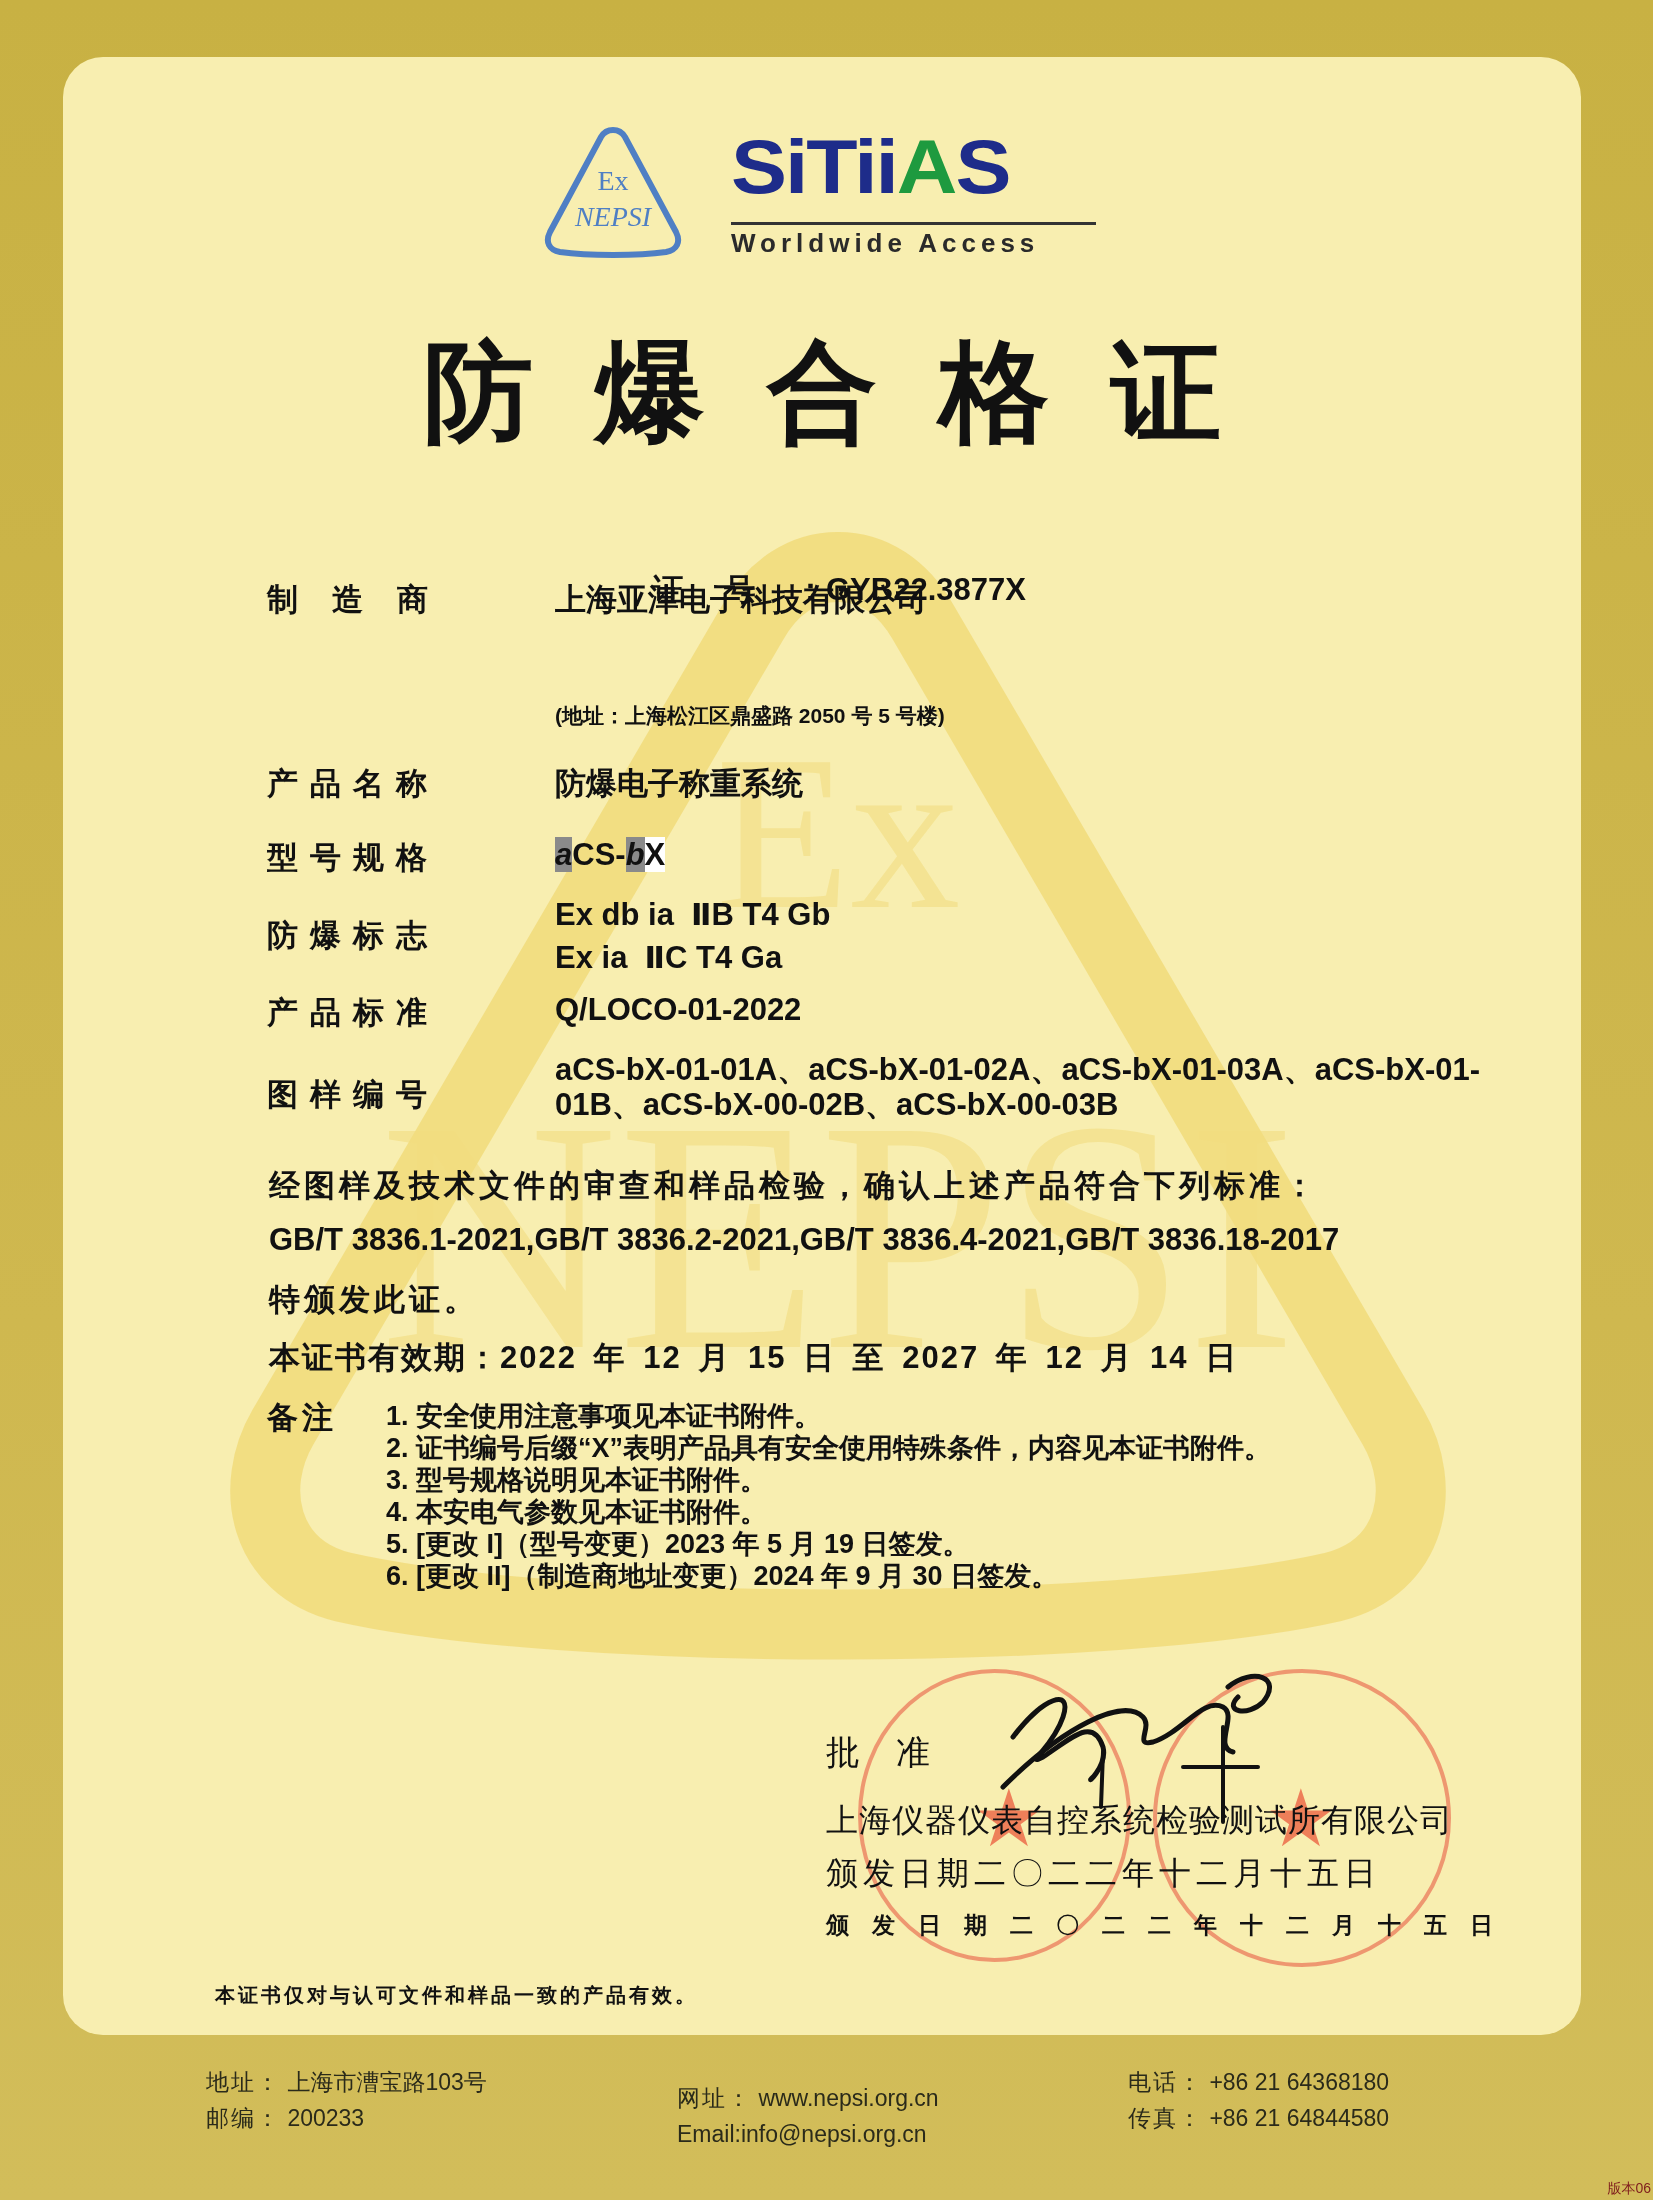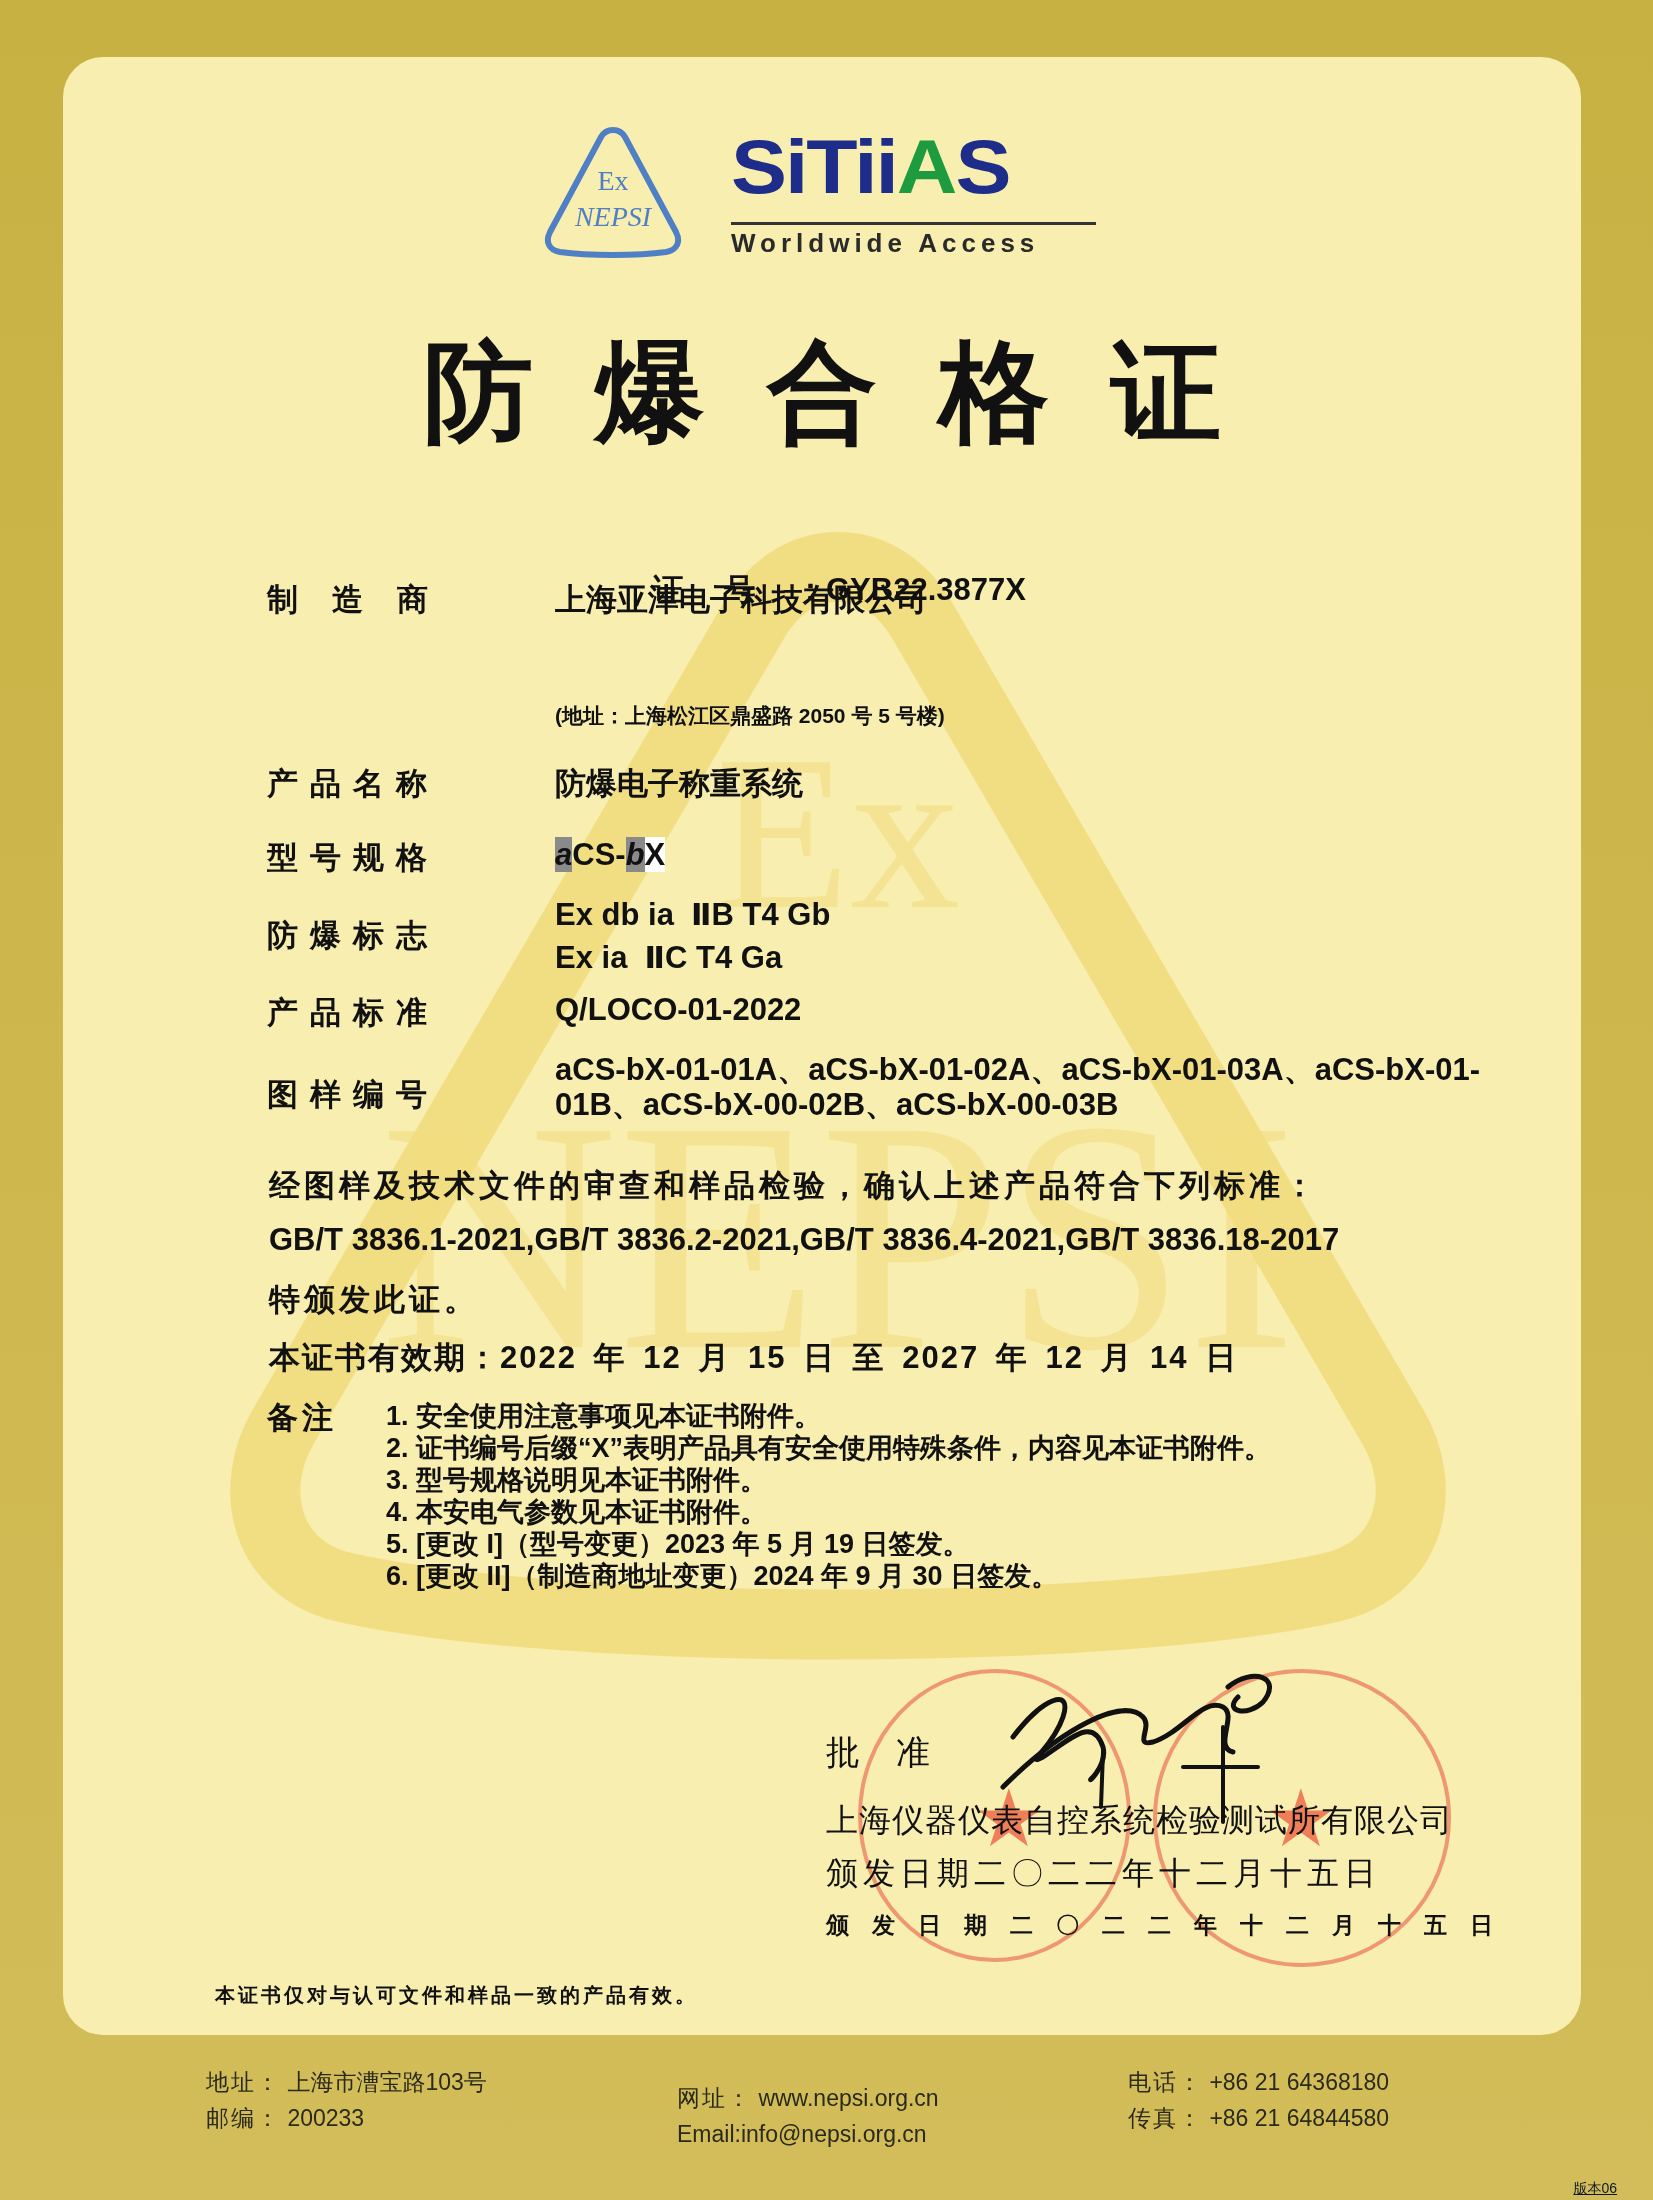--- a/index.html
+++ b/index.html
@@ -62,21 +62,21 @@
     .stamp { position: absolute; border: 4px solid rgba(230, 80, 60, 0.55); border-radius: 50%; }
     .stamp-star { position: absolute; color: rgba(235, 90, 60, 0.75); font-size: 80px; line-height: 80px; }
     .approve { position: absolute; left: 763px; top: 1673px; font-size: 34px; letter-spacing: 36px; }
     .signature { position: absolute; left: 920px; top: 1600px; width: 310px; height: 170px; }
     .org1 { position: absolute; left: 763px; top: 1742px; font-size: 32px; letter-spacing: 1px; white-space: nowrap; }
     .org2 { position: absolute; left: 763px; top: 1795px; font-size: 32px; letter-spacing: 5px; white-space: nowrap; }
     .issue-date { position: absolute; left: 763px; top: 1853px; font-size: 23px; font-weight: 700; letter-spacing: 23px; white-space: nowrap; }
     .validity-note { position: absolute; left: 152px; top: 1925px; font-size: 20px; font-weight: 700; letter-spacing: 3px; }
     .footer { position: absolute; font-size: 23px; color: #2a2a1a; white-space: nowrap; line-height: 36px; }
     .footer .k { letter-spacing: 2px; }
-    .version { position: absolute; right: 36px; top: 2180px; font-size: 14px; color: #0f172a; text-decoration: underline; }
+    .version { position: absolute; right: 2px; top: 2180px; font-size: 14px; color: #7f1d1d; }
   </style>
 </head>
 <body>
 
 <div class="frame"></div>
 
 <div class="panel">
 
   <svg class="watermark" viewBox="0 0 1250 1150">
     <path d="M625 40 C660 40 690 60 710 95 L1180 900 C1215 960 1200 1040 1120 1060 C900 1110 350 1110 130 1060 C50 1040 35 960 70 900 L540 95 C560 60 590 40 625 40 Z" fill="none" stroke="#f0d873" stroke-width="70" opacity="0.75"></path>

